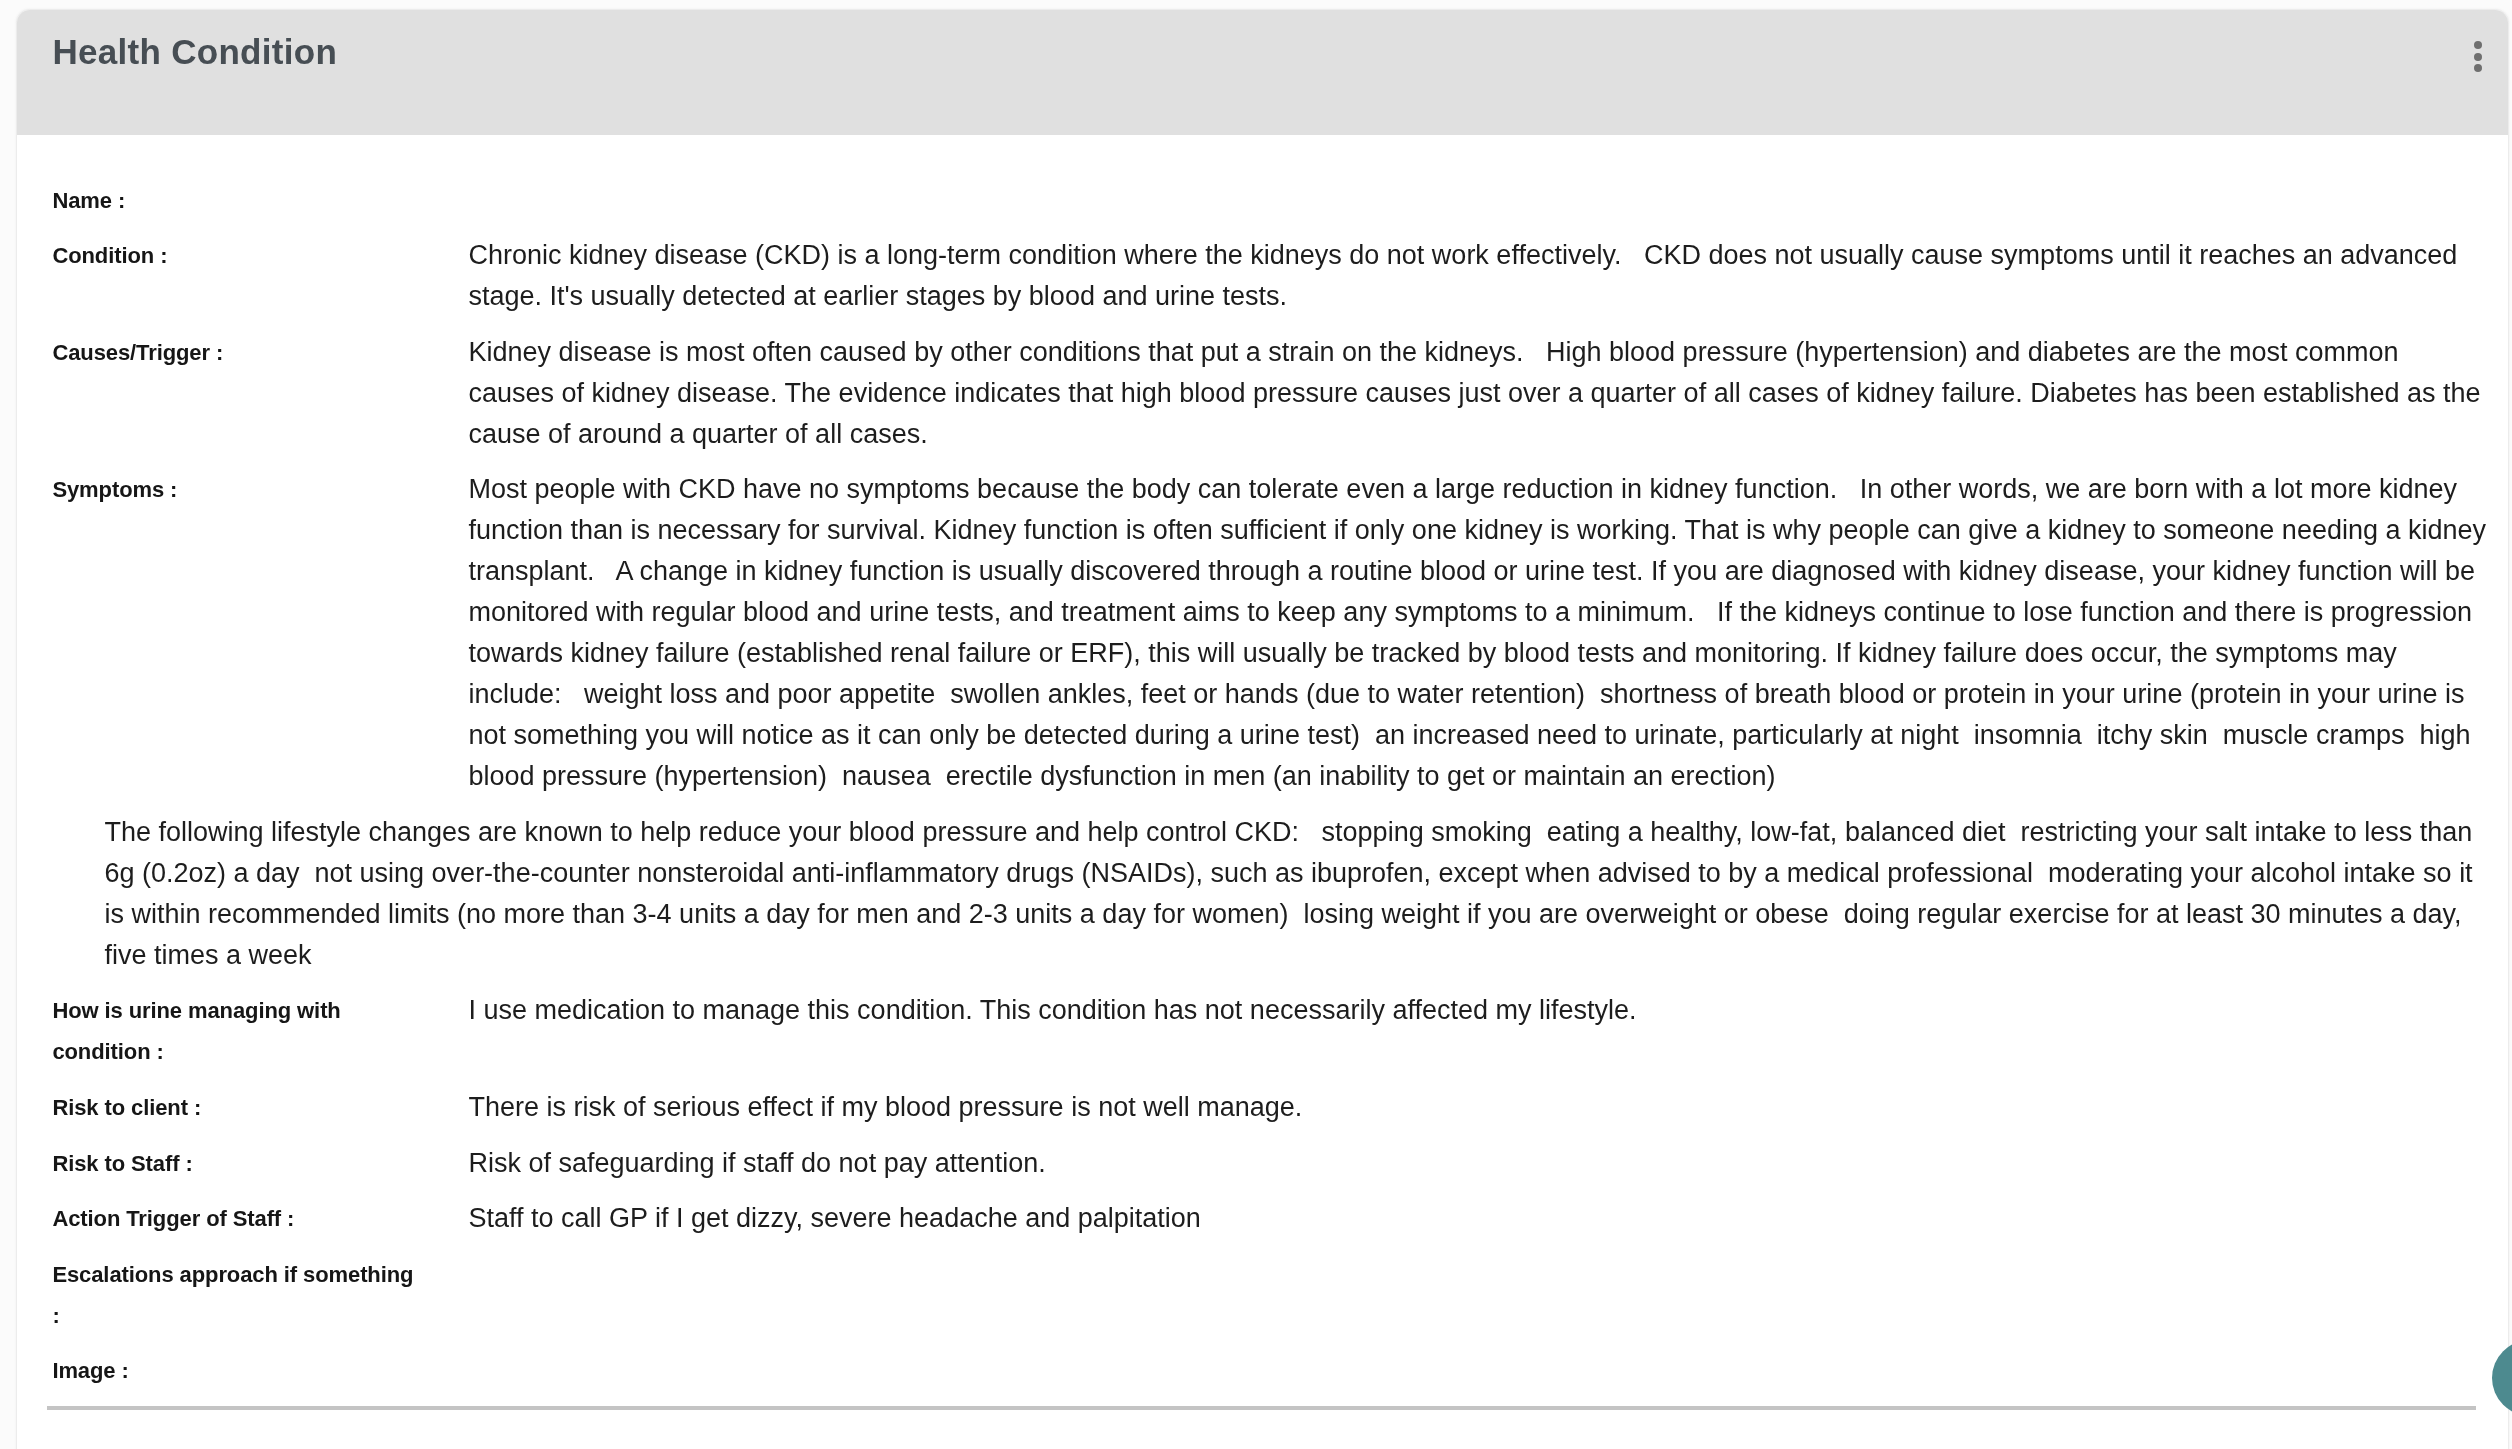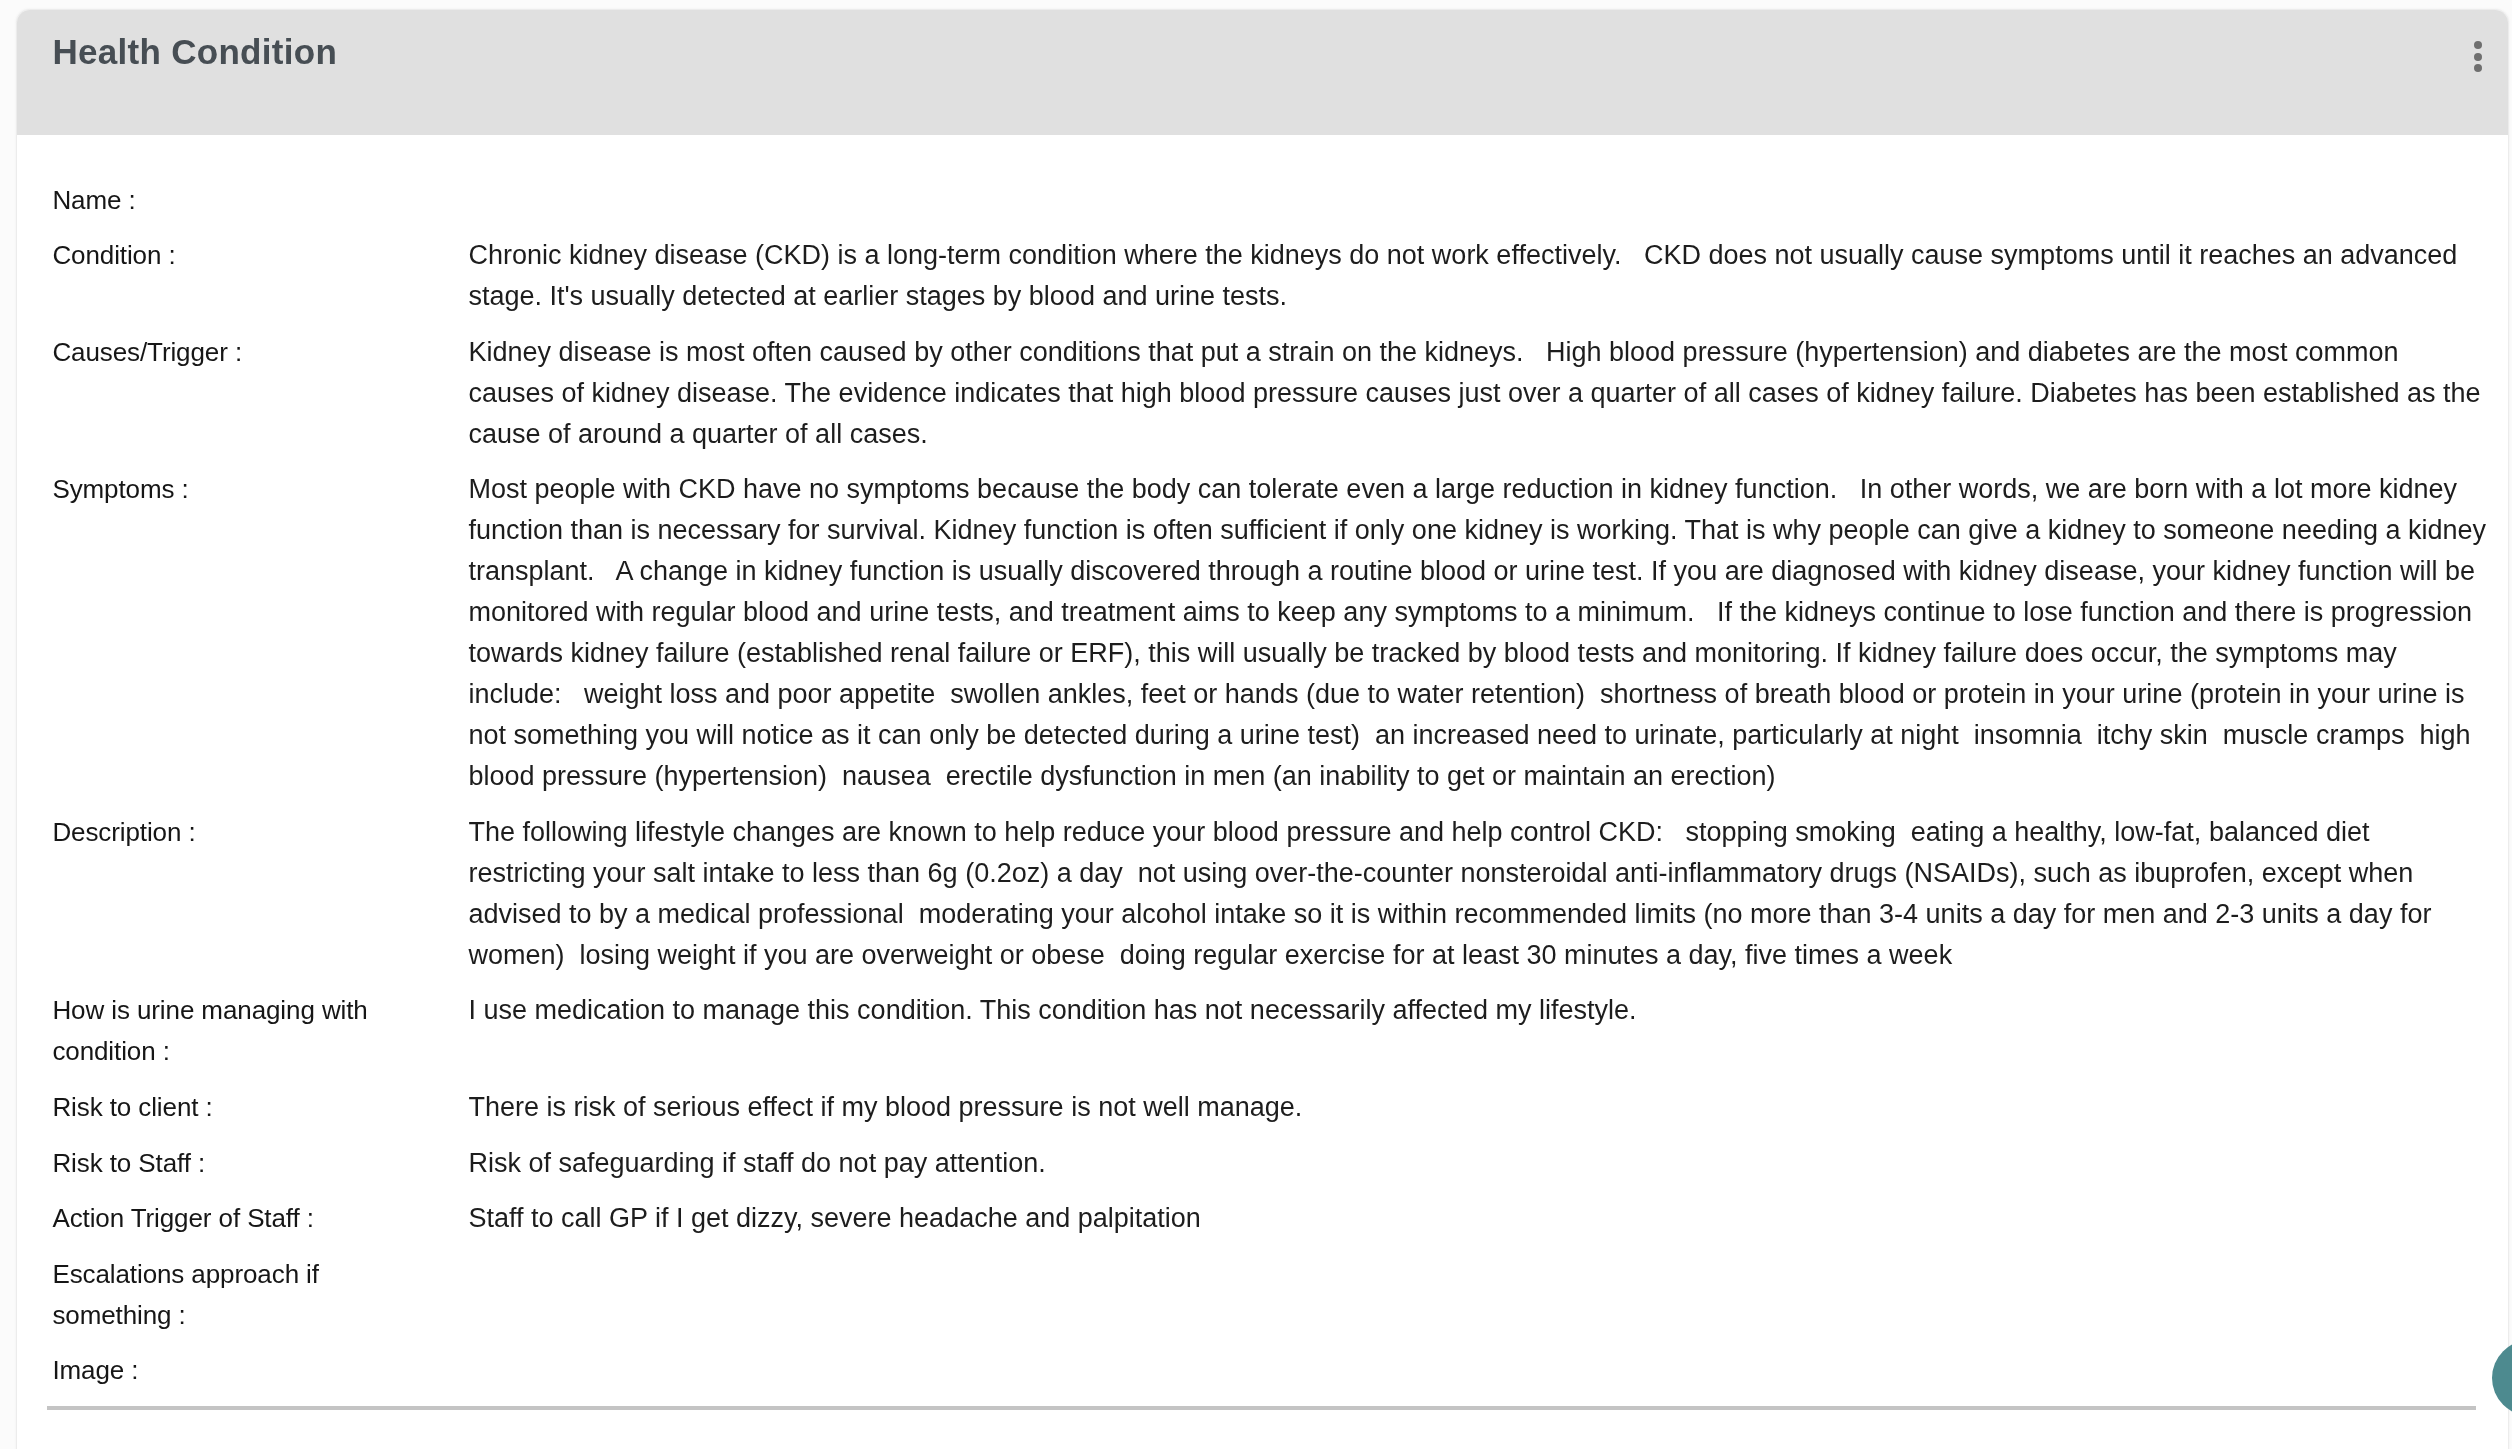--- a/index.html
+++ b/index.html
@@ -71,22 +71,22 @@
     padding: 45px 22px 0 35px;
   }
   .row {
     display: flex;
     align-items: flex-start;
     margin-bottom: 14.6px;
   }
   .row .label {
     flex: 0 0 364px;
     width: 364px;
-    font-weight: normal;
-    font-size: 26px;
+    font-weight: bold;
+    font-size: 22px;
     line-height: 41px;
     letter-spacing: -0.1px;
     color: var(--label);
   }
   .row .value {
     flex: 1;
     margin-left: 52px;
     font-size: 27px;
     line-height: 41px;
     color: var(--text);
@@ -136,21 +136,20 @@
     <div class="label">Causes/Trigger :</div>
     <div class="value">Kidney disease is most often caused by other conditions that put a strain on the kidneys.   High blood pressure (hypertension) and diabetes are the most common causes of kidney disease. The evidence indicates that high blood pressure causes just over a quarter of all cases of kidney failure. Diabetes has been established as the cause of around a quarter of all cases.</div>
   </div>
 
   <div class="row">
     <div class="label">Symptoms :</div>
     <div class="value">Most people with CKD have no symptoms because the body can tolerate even a large reduction in kidney function.   In other words, we are born with a lot more kidney function than is necessary for survival. Kidney function is often sufficient if only one kidney is working. That is why people can give a kidney to someone needing a kidney transplant.   A change in kidney function is usually discovered through a routine blood or urine test. If you are diagnosed with kidney disease, your kidney function will be monitored with regular blood and urine tests, and treatment aims to keep any symptoms to a minimum.   If the kidneys continue to lose function and there is progression towards kidney failure (established renal failure or ERF), this will usually be tracked by blood tests and monitoring. If kidney failure does occur, the symptoms may include:   weight loss and poor appetite  swollen ankles, feet or hands (due to water retention)  shortness of breath blood or protein in your urine (protein in your urine is not something you will notice as it can only be detected during a urine test)  an increased need to urinate, particularly at night  insomnia  itchy skin  muscle cramps  high blood pressure (hypertension)  nausea  erectile dysfunction in men (an inability to get or maintain an erection)</div>
   </div>
 
   <div class="row">
-    <div class="label">Description :</div>
     <div class="value">The following lifestyle changes are known to help reduce your blood pressure and help control CKD:   stopping smoking  eating a healthy, low-fat, balanced diet  restricting your salt intake to less than 6g (0.2oz) a day  not using over-the-counter nonsteroidal anti-inflammatory drugs (NSAIDs), such as ibuprofen, except when advised to by a medical professional  moderating your alcohol intake so it is within recommended limits (no more than 3-4 units a day for men and 2-3 units a day for women)  losing weight if you are overweight or obese  doing regular exercise for at least 30 minutes a day, five times a week</div>
   </div>
 
   <div class="row">
     <div class="label">How is urine managing with condition :</div>
     <div class="value">I use medication to manage this condition. This condition has not necessarily affected my lifestyle.</div>
   </div>
 
   <div class="row">
     <div class="label">Risk to client :</div>

